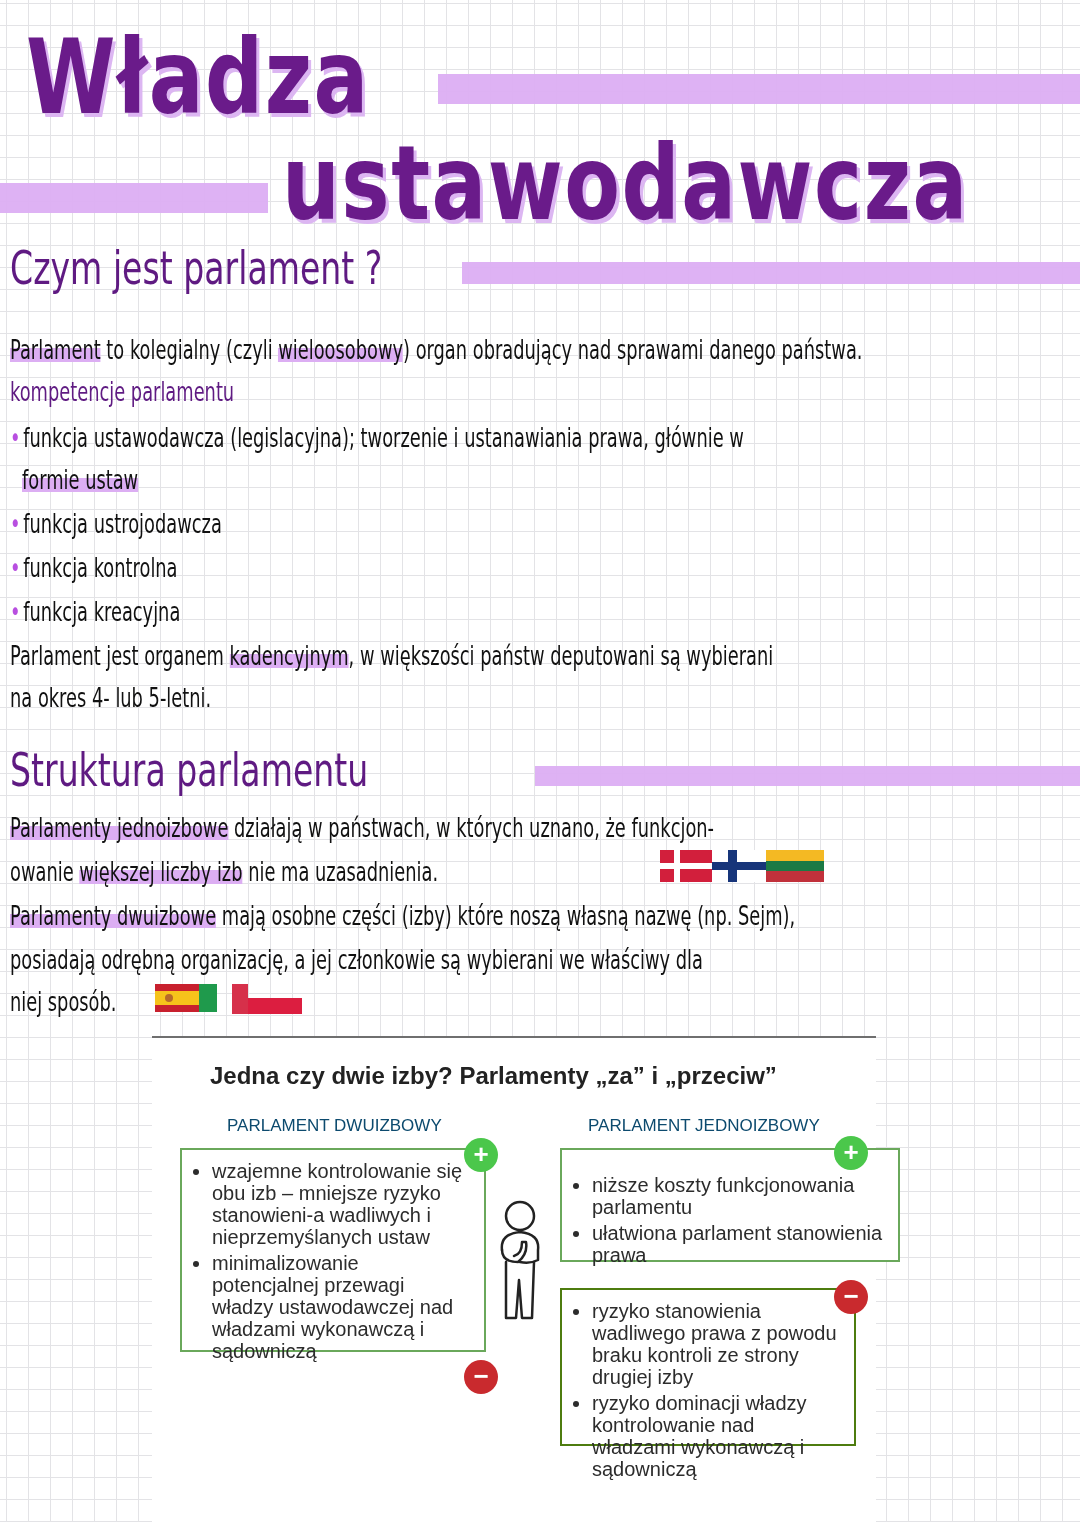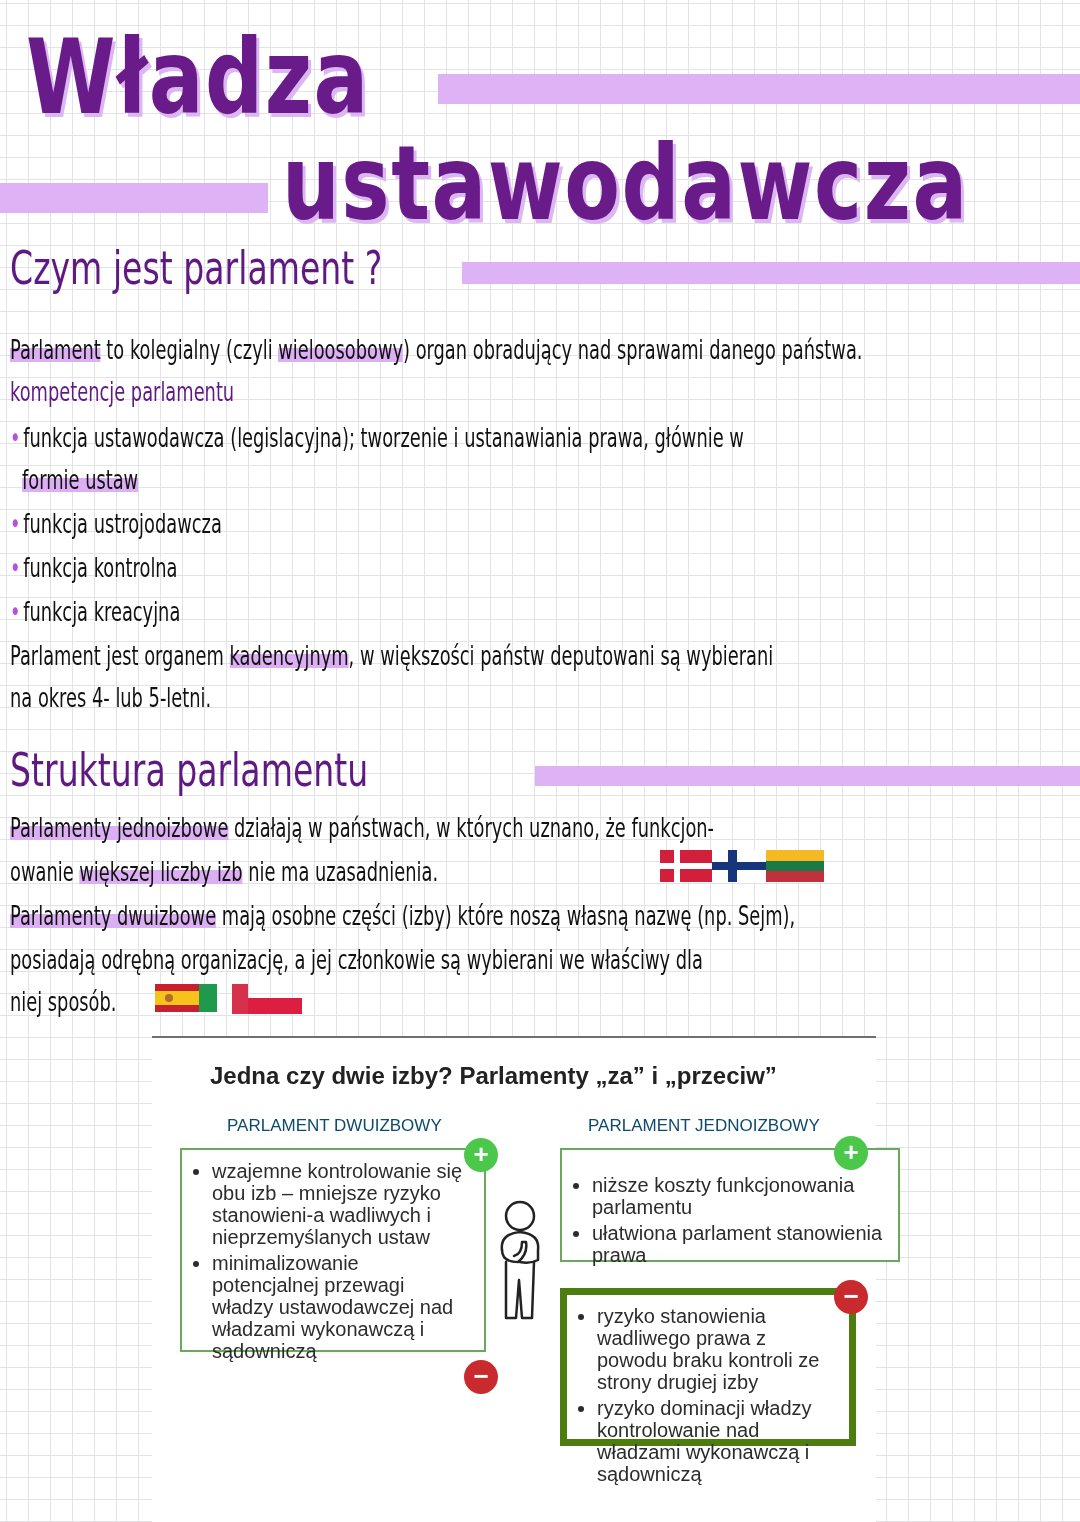--- a/index.html
+++ b/index.html
@@ -66,21 +66,21 @@
   .info-title {
     position: absolute; left: 58px; top: 24px; font-size: 24px; font-weight: bold; color: #222;
   }
   .col-title {
     position: absolute; font-size: 17px; color: #0c4a6e; top: 78px;
   }
   .box {
     position: absolute; background: #fff; padding: 10px 14px 10px 14px; box-sizing: border-box;
   }
   .box.pro { border: 2px solid #6aa85b; }
-  .box.con { border: 7px solid #4d7c0f; }
+  .box.con { border: 2px solid #4d7c0f; }
   .box ul { margin: 0; padding-left: 16px; }
   .box li { font-size: 20px; line-height: 22px; color: #2c2c2c; margin-bottom: 4px; }
   .badge {
     position: absolute; width: 34px; height: 34px; border-radius: 50%;
     color: #fff; font-size: 26px; font-weight: bold; text-align: center; line-height: 32px;
   }
   .badge.plus { background: #4bc74b; }
   .badge.minus { background: #c92a2e; }
 </style>
 </head>

